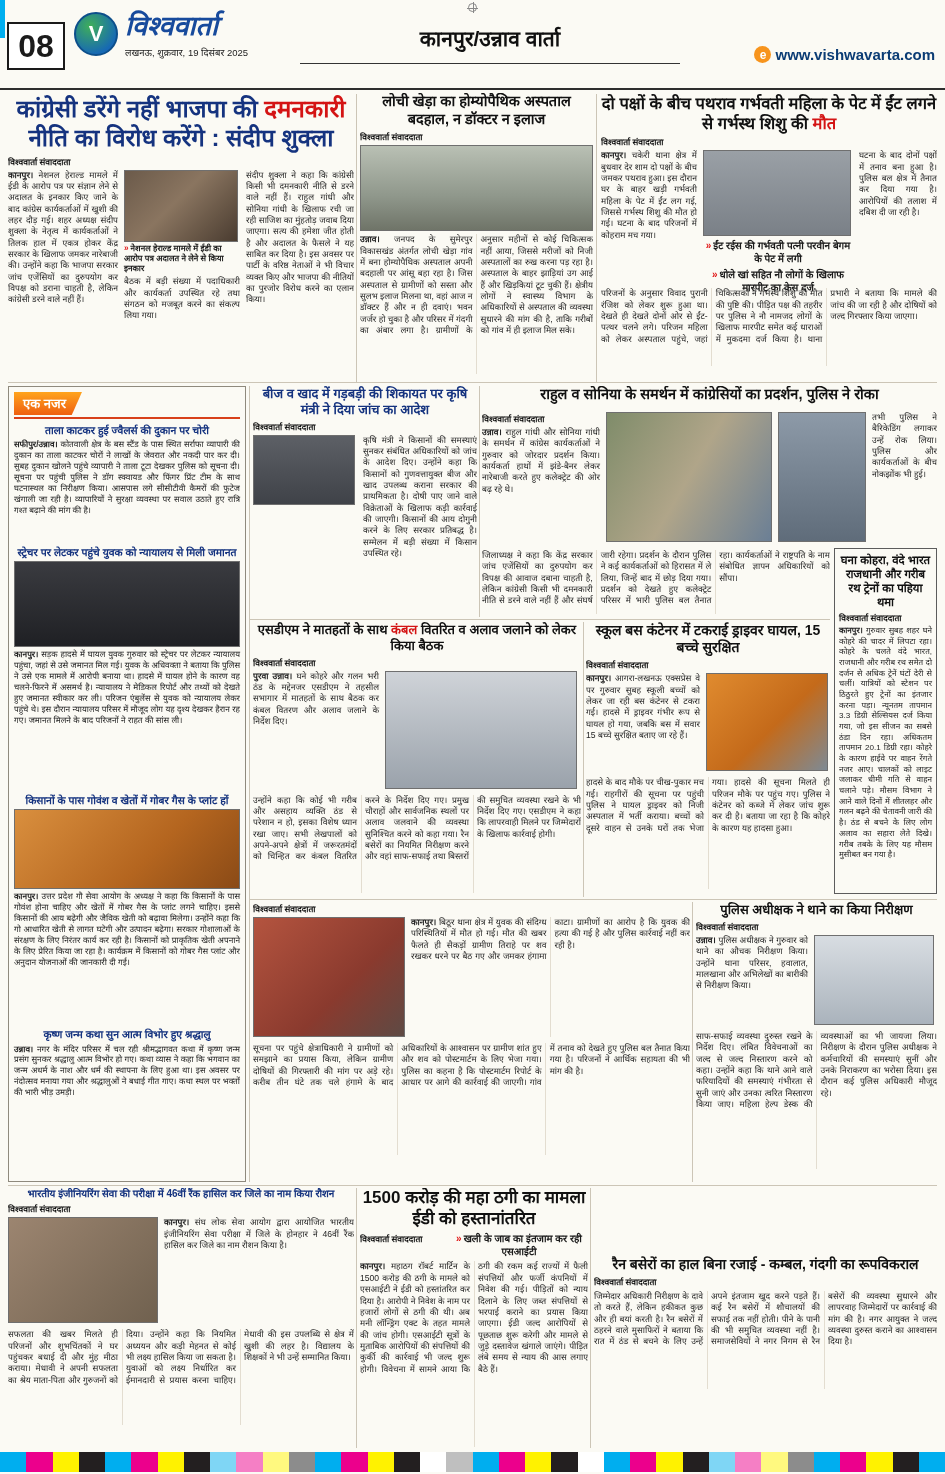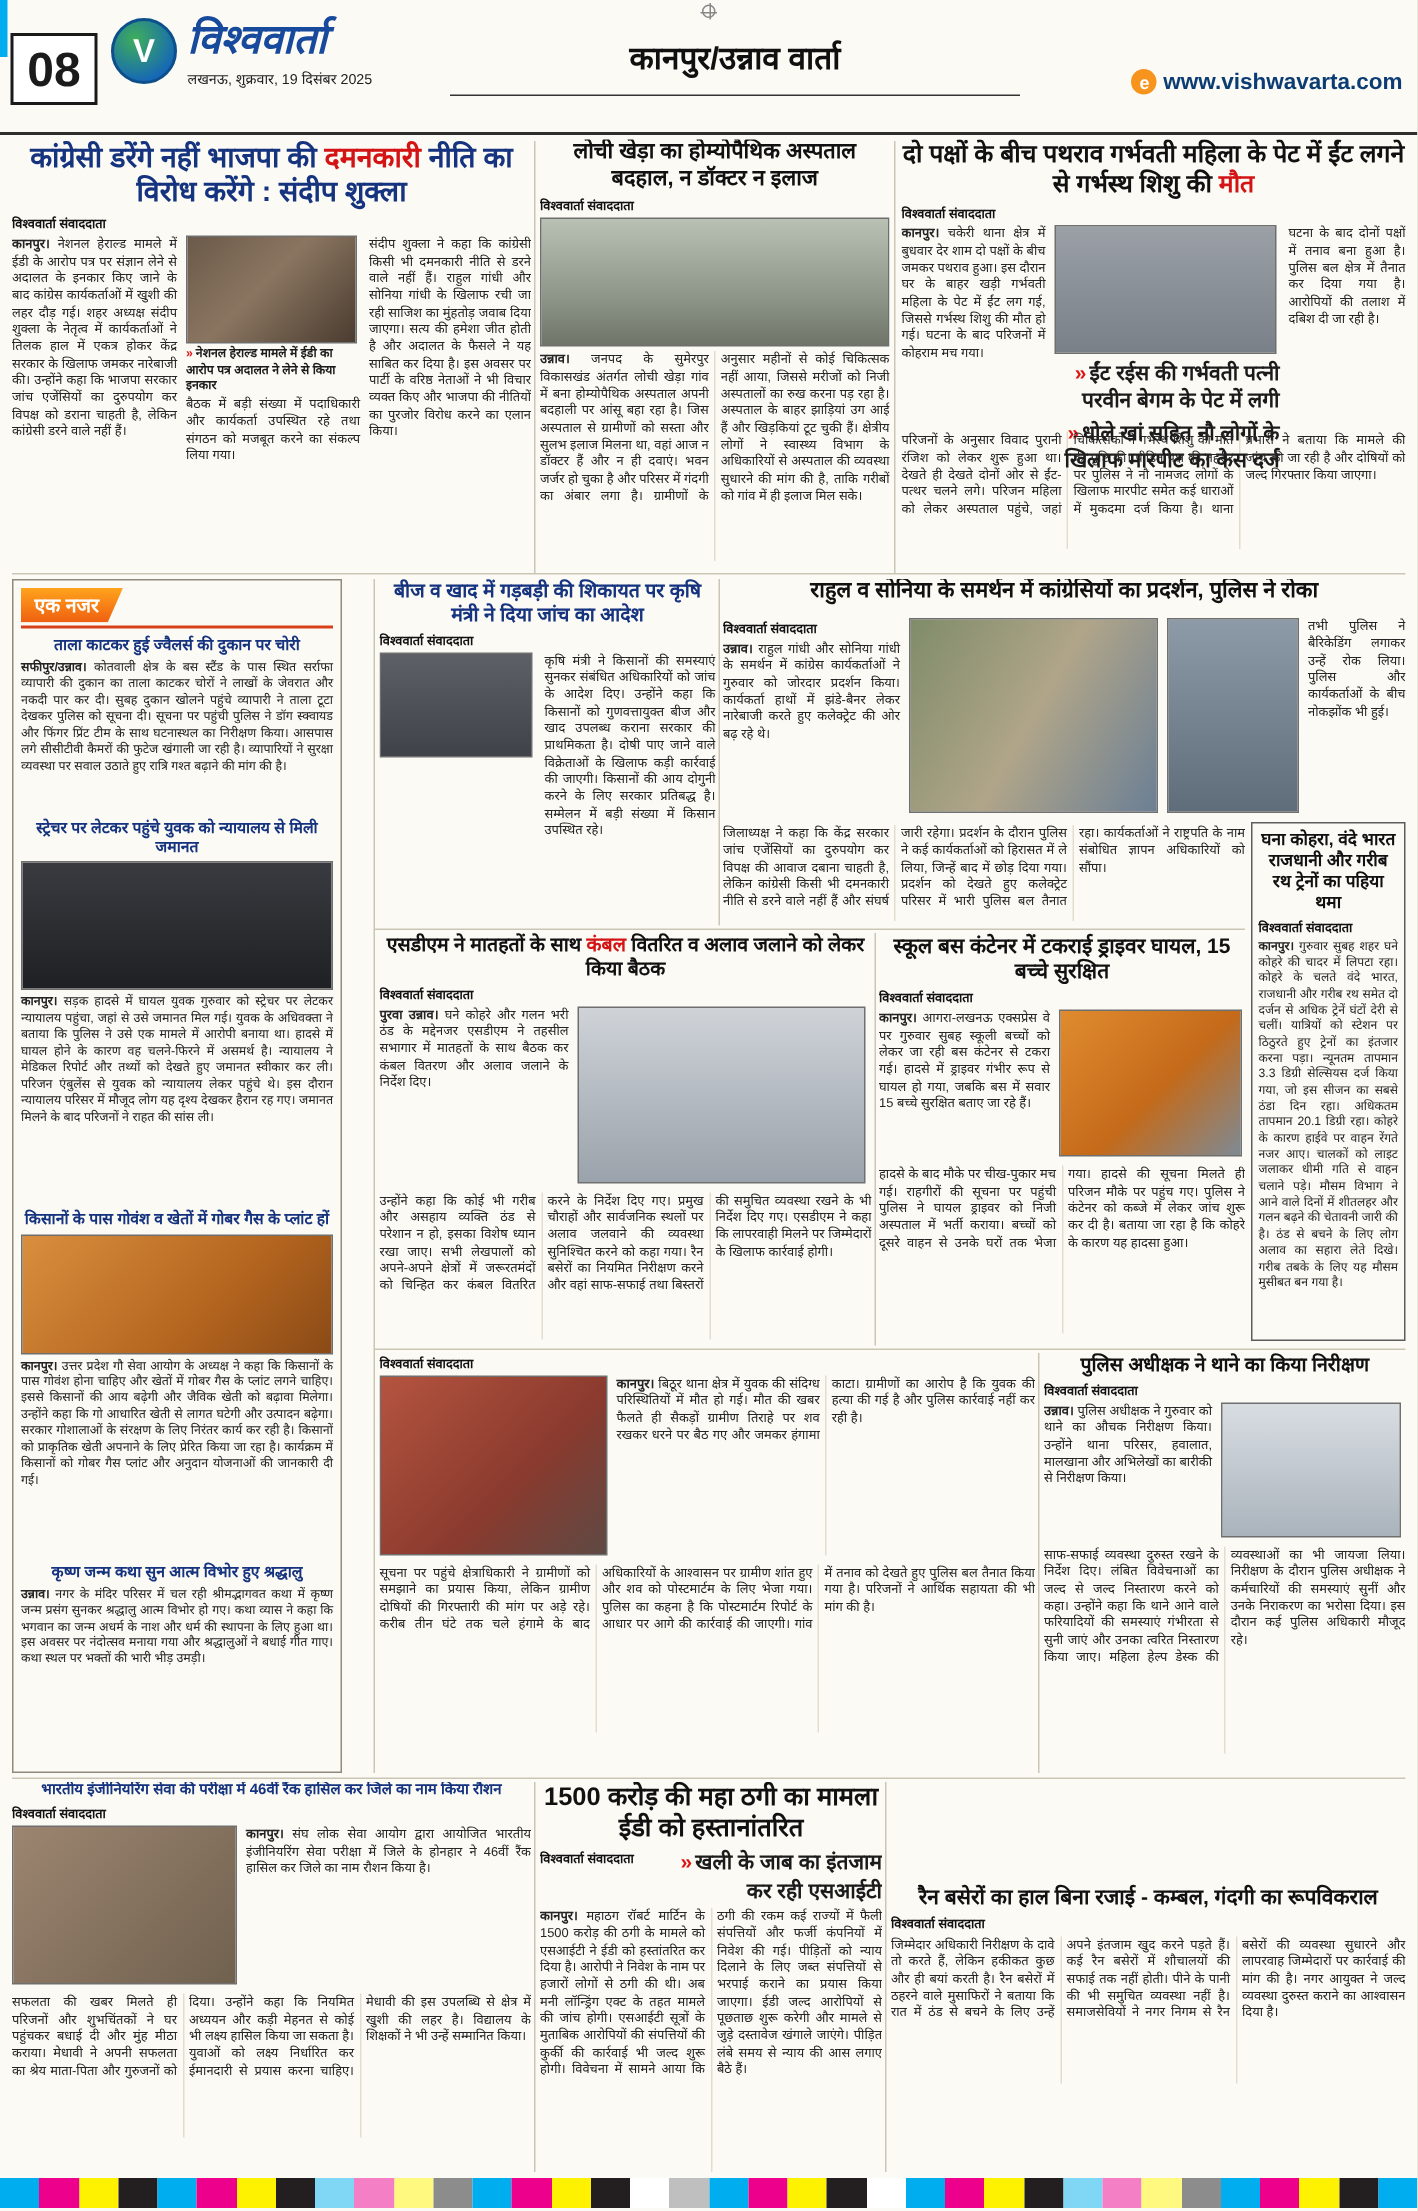--- a/index.html
+++ b/index.html
@@ -12,21 +12,21 @@
   .hl-red{color:#d41414}
   .bd{font-size:8.6px;line-height:1.32;text-align:justify;color:#242424}
   .c2{column-count:2;column-gap:8px;column-rule:1px solid #e3ddd0}
   .c3{column-count:3;column-gap:8px;column-rule:1px solid #e3ddd0}
   .row{display:flex;gap:6px}
   .photo{border:1px solid #6f6f6f;flex-shrink:0}
   .byl{font-size:8.5px;font-weight:700;margin:1px 0 3px;color:#111}
   .dl{font-weight:700}
   .cap{font-size:8.2px;font-weight:700;line-height:1.25;margin-top:2px;text-align:left}
   .mk{color:#e01616;font-weight:700;margin-right:2px}
-  .bullet{font-size:14px;font-weight:700;line-height:1.3;margin-top:3px;text-align:right}
+  .bullet{font-size:10px;font-weight:700;line-height:1.3;margin-top:3px;text-align:center}
   .sep{position:absolute;background:#ccc5b6}
   
   .corner-mark{position:absolute;left:0;top:0;width:5px;height:38px;background:#00aeef}
   .pageno{position:absolute;left:7px;top:22px;width:58px;height:48px;border:2px solid #1a1a1a;
           font-size:32px;font-weight:700;display:flex;align-items:center;justify-content:center;background:#fff}
   .logo{position:absolute;left:74px;top:12px;display:flex;gap:7px;align-items:flex-start}
   .logo-circle{width:44px;height:44px;border-radius:50%;border:2px solid #0d4f8b;color:#fff;font-weight:700;
           font-size:22px;display:flex;align-items:center;justify-content:center;
           background:radial-gradient(circle at 35% 30%,#3fae5a,#1668b5 75%)}
   .masthead-text{font-size:27px;font-weight:700;color:#174a9c;line-height:1.05;font-style:italic}
@@ -84,21 +84,21 @@
   <div class="sep" style="left:356px;top:94px;width:1px;height:288px"></div>
   <div class="sep" style="left:596px;top:94px;width:1px;height:288px"></div>
   <div class="sep" style="left:249px;top:386px;width:1px;height:796px"></div>
   <div class="sep" style="left:479px;top:386px;width:1px;height:231px"></div>
   <div class="sep" style="left:583px;top:622px;width:1px;height:275px"></div>
   <div class="sep" style="left:692px;top:902px;width:1px;height:280px"></div>
   <div class="sep" style="left:356px;top:1188px;width:1px;height:260px"></div>
   <div class="sep" style="left:590px;top:1188px;width:1px;height:260px"></div>
 
   <div class="art" style="left:8px;top:94px;width:346px;height:287px">
-    <h2 class="hl-blue" style="font-size:19px"><span>कांग्रेसी डरेंगे नहीं भाजपा की </span><span class="hl-red">दमनकारी</span><span> नीति का विरोध करेंगे : संदीप शुक्ला</span></h2>
+    <h2 class="hl-blue" style="font-size:24px"><span>कांग्रेसी डरेंगे नहीं भाजपा की </span><span class="hl-red">दमनकारी</span><span> नीति का विरोध करेंगे : संदीप शुक्ला</span></h2>
     <div class="byl">विश्ववार्ता संवाददाता</div>
     <div class="row" style="height:212px">
       <div class="bd" style="width:110px"><span class="dl">कानपुर।</span> <span>नेशनल हेराल्ड मामले में ईडी के आरोप पत्र पर संज्ञान लेने से अदालत के इनकार किए जाने के बाद कांग्रेस कार्यकर्ताओं में खुशी की लहर दौड़ गई। शहर अध्यक्ष संदीप शुक्ला के नेतृत्व में कार्यकर्ताओं ने तिलक हाल में एकत्र होकर केंद्र सरकार के खिलाफ जमकर नारेबाजी की। उन्होंने कहा कि भाजपा सरकार जांच एजेंसियों का दुरुपयोग कर विपक्ष को डराना चाहती है, लेकिन कांग्रेसी डरने वाले नहीं हैं।</span></div>
       <div style="width:116px;flex-shrink:0">
         <div class="photo" style="width:114px;height:72px;background:linear-gradient(135deg,#6b5a4a,#8a7560 45%,#4a3c30)"></div>
         <div class="cap"><span class="mk">»</span><span>नेशनल हेराल्ड मामले में ईडी का आरोप पत्र अदालत ने लेने से किया इनकार</span></div>
         <div class="bd" style="margin-top:2px">बैठक में बड़ी संख्या में पदाधिकारी और कार्यकर्ता उपस्थित रहे तथा संगठन को मजबूत करने का संकल्प लिया गया।</div>
       </div>
       <div class="bd" style="width:108px">संदीप शुक्ला ने कहा कि कांग्रेसी किसी भी दमनकारी नीति से डरने वाले नहीं हैं। राहुल गांधी और सोनिया गांधी के खिलाफ रची जा रही साजिश का मुंहतोड़ जवाब दिया जाएगा। सत्य की हमेशा जीत होती है और अदालत के फैसले ने यह साबित कर दिया है। इस अवसर पर पार्टी के वरिष्ठ नेताओं ने भी विचार व्यक्त किए और भाजपा की नीतियों का पुरजोर विरोध करने का एलान किया।</div>
     </div>
@@ -119,21 +119,21 @@
       <div style="width:150px;flex-shrink:0">
         <div class="photo" style="width:148px;height:86px;background:linear-gradient(#9aa0a6,#7a8087)"></div>
         <div class="bullet"><span class="mk">»</span><span>ईंट रईस की गर्भवती पत्नी परवीन बेगम के पेट में लगी</span></div>
         <div class="bullet"><span class="mk">»</span><span>धोले खां सहित नौ लोगों के खिलाफ मारपीट का केस दर्ज</span></div>
       </div>
       <div class="bd" style="flex:1">घटना के बाद दोनों पक्षों में तनाव बना हुआ है। पुलिस बल क्षेत्र में तैनात कर दिया गया है। आरोपियों की तलाश में दबिश दी जा रही है।</div>
     </div>
     <div class="bd c3" style="height:78px;margin-top:4px">परिजनों के अनुसार विवाद पुरानी रंजिश को लेकर शुरू हुआ था। देखते ही देखते दोनों ओर से ईंट-पत्थर चलने लगे। परिजन महिला को लेकर अस्पताल पहुंचे, जहां चिकित्सकों ने गर्भस्थ शिशु की मौत की पुष्टि की। पीड़ित पक्ष की तहरीर पर पुलिस ने नौ नामजद लोगों के खिलाफ मारपीट समेत कई धाराओं में मुकदमा दर्ज किया है। थाना प्रभारी ने बताया कि मामले की जांच की जा रही है और दोषियों को जल्द गिरफ्तार किया जाएगा।</div>
   </div>
 
-  <div class="art en" style="left:8px;top:386px;width:220px;height:796px">
+  <div class="art en" style="left:8px;top:386px;width:238px;height:796px">
     <div class="en-head">
       <span class="en-tag">एक नजर</span>
     </div>
     <div>
       <h3>ताला काटकर हुई ज्वैलर्स की दुकान पर चोरी</h3>
       <div class="bd" style="height:102px"><span class="dl">सफीपुर/उन्नाव।</span> <span>कोतवाली क्षेत्र के बस स्टैंड के पास स्थित सर्राफा व्यापारी की दुकान का ताला काटकर चोरों ने लाखों के जेवरात और नकदी पार कर दी। सुबह दुकान खोलने पहुंचे व्यापारी ने ताला टूटा देखकर पुलिस को सूचना दी। सूचना पर पहुंची पुलिस ने डॉग स्क्वायड और फिंगर प्रिंट टीम के साथ घटनास्थल का निरीक्षण किया। आसपास लगे सीसीटीवी कैमरों की फुटेज खंगाली जा रही है। व्यापारियों ने सुरक्षा व्यवस्था पर सवाल उठाते हुए रात्रि गश्त बढ़ाने की मांग की है।</span></div>
     </div>
     <div>
       <h3>स्ट्रेचर पर लेटकर पहुंचे युवक को न्यायालय से मिली जमानत</h3>
       <div class="photo" style="height:86px;background:linear-gradient(#3a3b40,#1f2024)"></div>

